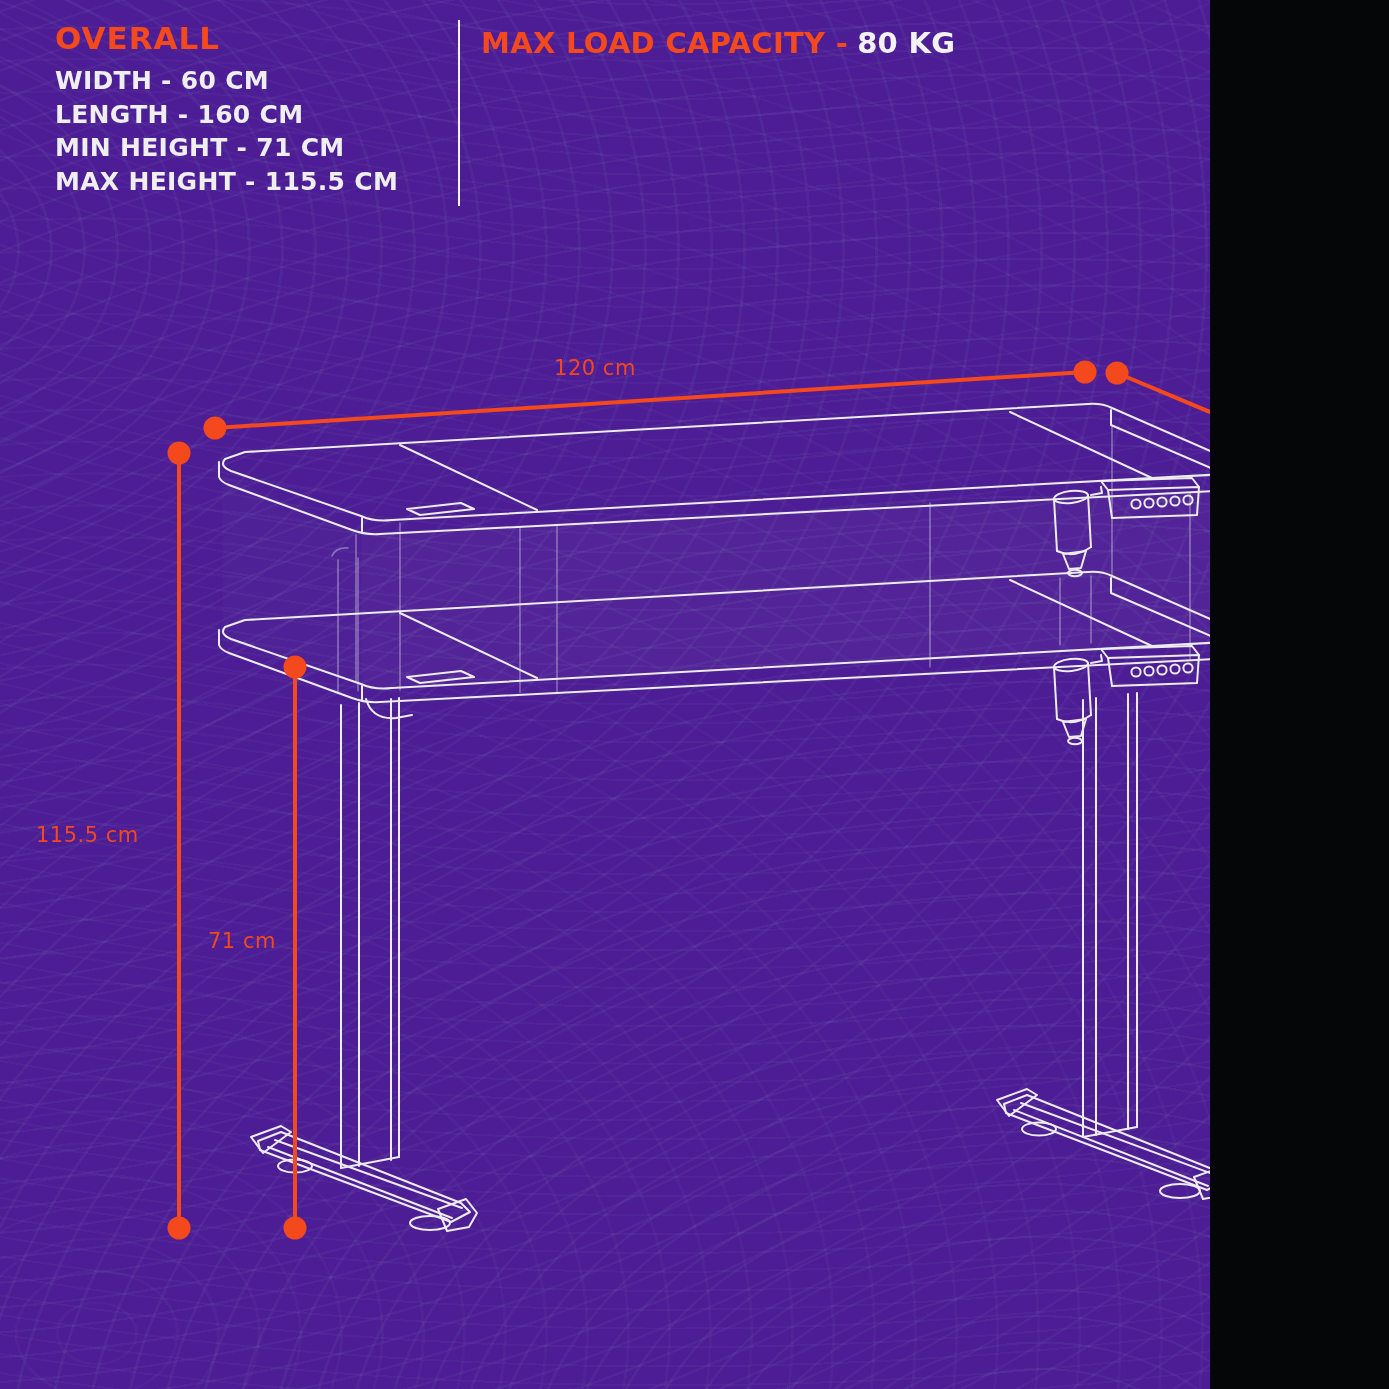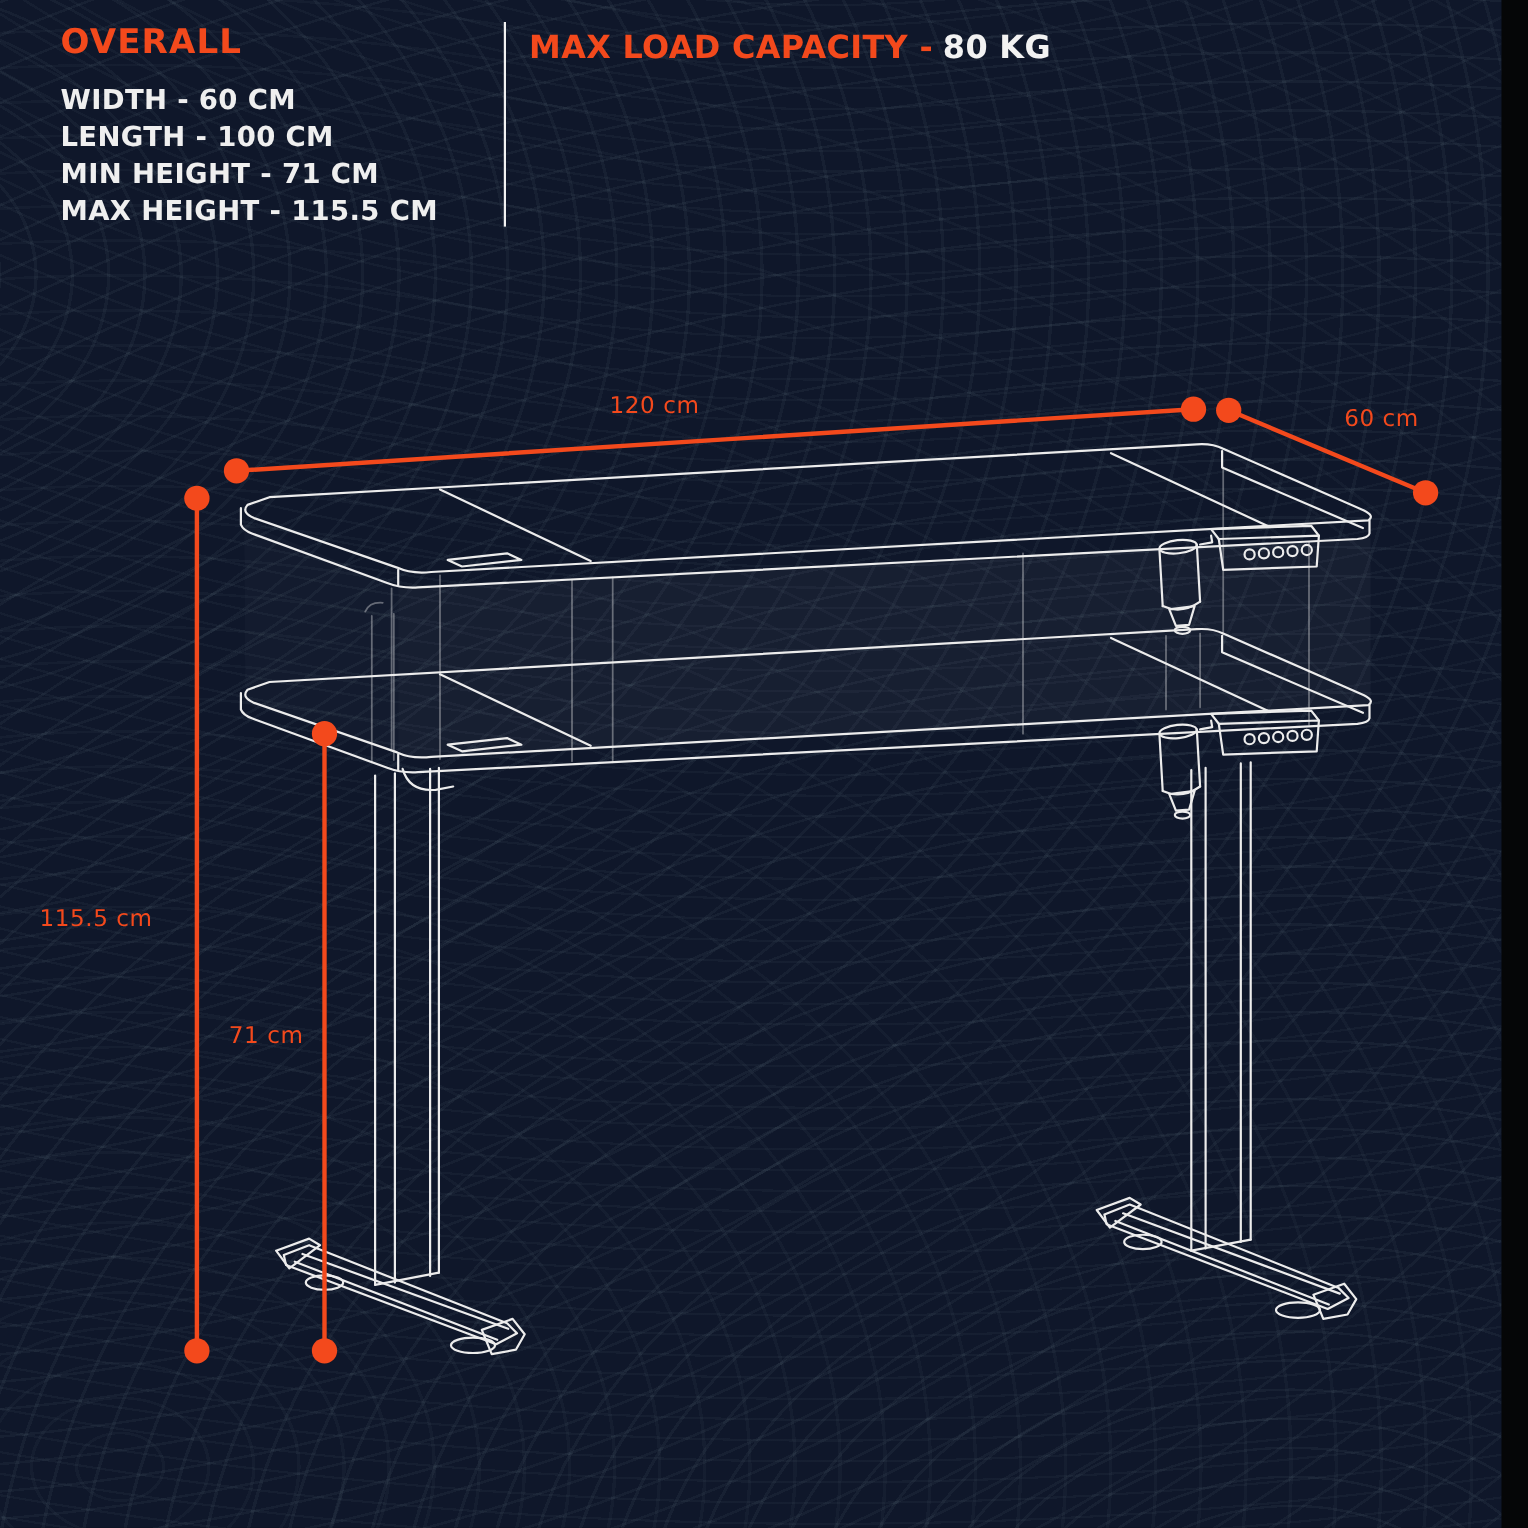--- a/index.html
+++ b/index.html
@@ -1,38 +1,38 @@
 <!DOCTYPE html>
 <html><head>
 <meta charset="utf-8">
 <style>
   html,body{margin:0;padding:0;background:#050607;}
   .stage{
-    position:relative;width:1365px;height:1389px;overflow:hidden;
-    background:#0f172a;
+    position:relative;width:1210px;height:1389px;overflow:hidden;
+    background:#4c1d95;
     font-family:"DejaVu Sans","Liberation Sans",sans-serif;
   }
   
   .waves{
     position:absolute;inset:0;pointer-events:none;
     background-image:
       repeating-radial-gradient(ellipse 1400px 1000px at 86% 108%,
         rgba(170,200,205,0) 0 34px, rgba(170,200,205,0.055) 34px 37px),
       repeating-radial-gradient(ellipse 1600px 1200px at -12% 18%,
         rgba(170,200,205,0) 0 30px, rgba(170,200,205,0.05) 30px 33px),
       repeating-radial-gradient(ellipse 2300px 1500px at 55% -35%,
         rgba(170,200,205,0) 0 26px, rgba(170,200,205,0.045) 26px 29px),
       repeating-radial-gradient(ellipse 900px 700px at 8% 96%,
         rgba(170,200,205,0) 0 38px, rgba(170,200,205,0.04) 38px 41px);
   }
   .overall-title{
     position:absolute;left:55px;top:20px;
     font-size:31px;font-weight:bold;letter-spacing:1px;color:#F3491C;
   }
-  .specs{position:absolute;left:55px;top:74px;}
+  .specs{position:absolute;left:55px;top:64px;}
   .spec-line{
     font-size:25px;font-weight:bold;letter-spacing:.3px;
     color:#EFEFEF;line-height:33.5px;white-space:nowrap;
   }
   .divider{
     position:absolute;left:458px;top:20px;width:2px;height:186px;background:#F2F2F2;
   }
   .max-load{
     position:absolute;left:481px;top:26px;font-size:29px;font-weight:bold;
     letter-spacing:.3px;white-space:nowrap;
@@ -55,21 +55,21 @@
 </style>
 </head>
 <body>
 
 <div class="stage">
   <div class="waves"></div>
 
   <div class="overall-title">OVERALL</div>
   <div class="specs">
     <div class="spec-line">WIDTH - 60 CM</div>
-    <div class="spec-line">LENGTH - 100 CM</div>
+    <div class="spec-line">LENGTH - 160 CM</div>
     <div class="spec-line">MIN HEIGHT - 71 CM</div>
     <div class="spec-line">MAX HEIGHT - 115.5 CM</div>
   </div>
   <div class="divider"></div>
   <div class="max-load">
     <span class="lbl">MAX LOAD CAPACITY -</span><span class="val">80 KG</span>
   </div>
 
   <svg class="desk" width="1389" height="1389" viewBox="0 0 1389 1389">
 

